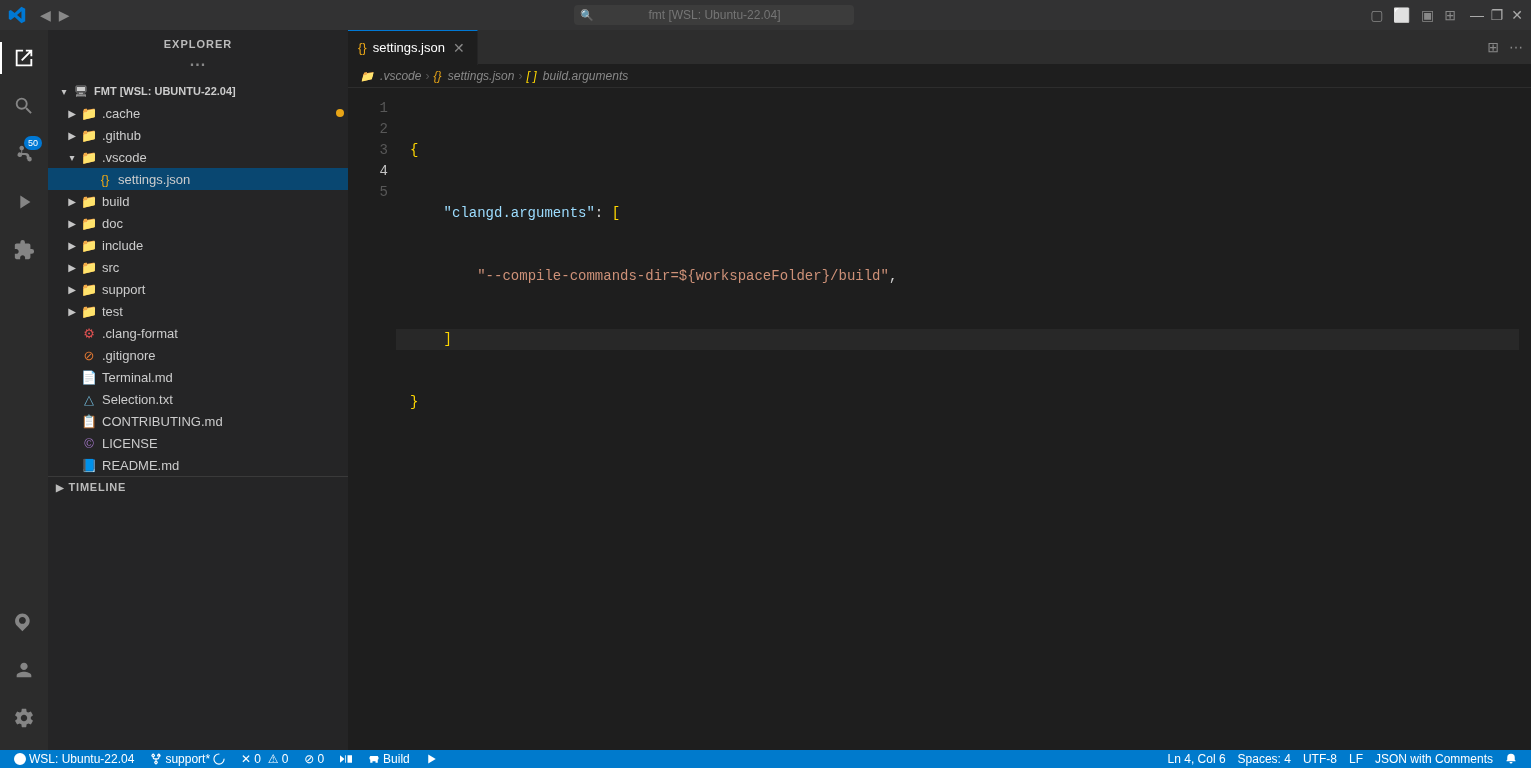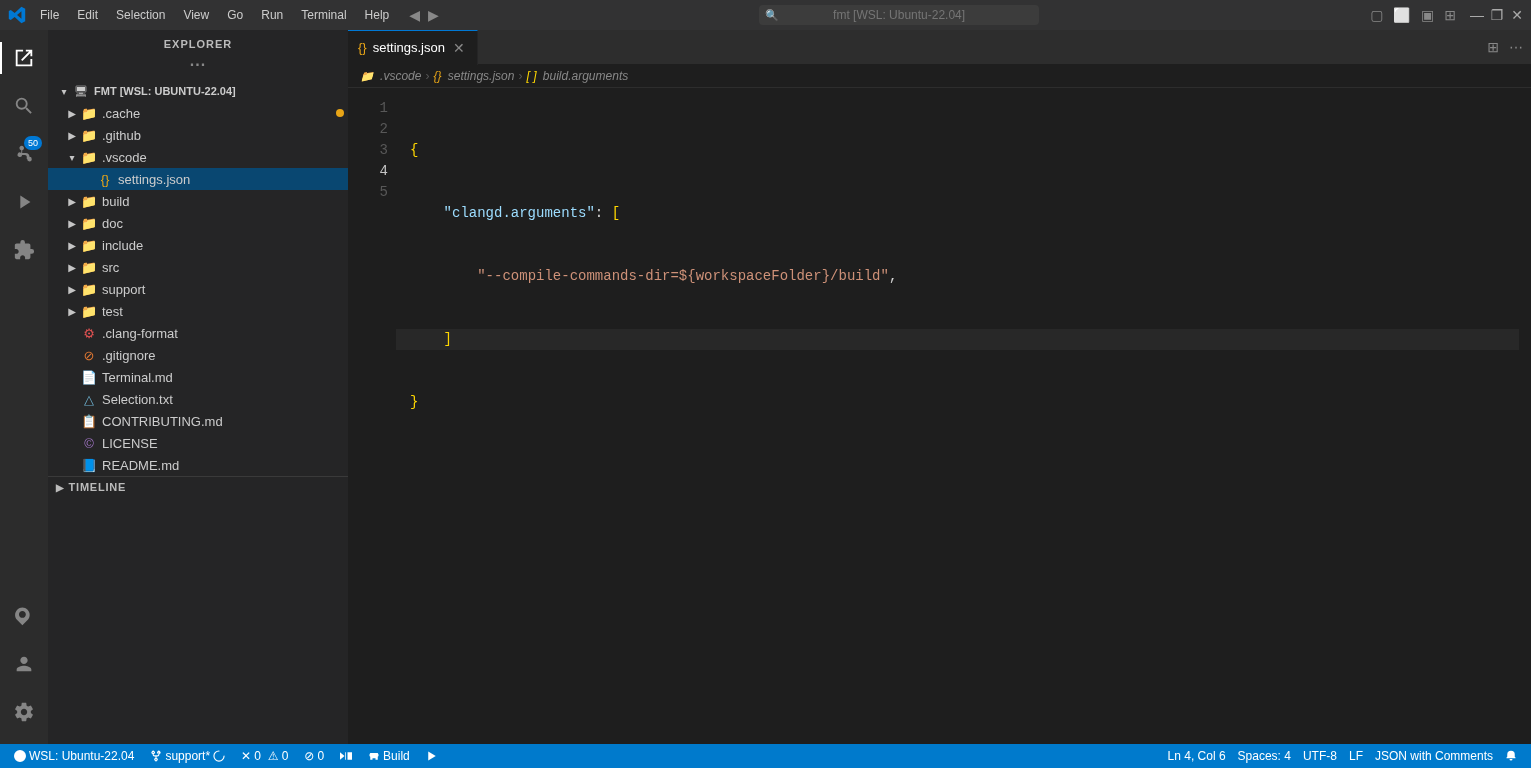--- a/index.html
+++ b/index.html
@@ -384,21 +384,21 @@
       width: 12px;
       background: #1e1e1e;
       flex-shrink: 0;
     }
 
     
     #status-bar {
       display: flex;
       align-items: center;
       background: #007acc;
-      height: 24px;
+      height: 18px;
       flex-shrink: 0;
       padding: 0 8px;
       font-size: 12px;
       color: #fff;
       gap: 4px;
     }
     .status-item {
       display: flex;
       align-items: center;
       gap: 3px;
@@ -416,30 +416,20 @@
   </style>
 </head>
 <body>
 
 <div id="titlebar">
 
   <svg width="18" height="18" viewBox="0 0 100 100" style="flex-shrink:0;margin-right:2px;">
     <path fill="#0078d4" d="M74.7 4.4L37.1 38.5 15.5 21.6 4.4 27.5v45l11.1 5.9L37 61.5l37.7 34.1L95.6 85V15L74.7 4.4zm0 66.8L50.2 50l24.5-21.2v42z"></path>
   </svg>
 
-  <div class="menu-items">
-    <span class="menu-item">File</span>
-    <span class="menu-item">Edit</span>
-    <span class="menu-item">Selection</span>
-    <span class="menu-item">View</span>
-    <span class="menu-item">Go</span>
-    <span class="menu-item">Run</span>
-    <span class="menu-item">Terminal</span>
-    <span class="menu-item">Help</span>
-  </div>
 
   <span style="margin-left:8px;color:#888;cursor:pointer;font-size:14px;">◀</span>
   <span style="margin-left:4px;color:#888;cursor:pointer;font-size:14px;">▶</span>
 
   <div class="search-bar">
     <div class="search-wrap">
       <span class="search-icon-pos">🔍</span>
       <input class="search-input" type="text" readonly="" placeholder="fmt [WSL: Ubuntu-22.04]" style="">
     </div>
   </div>

